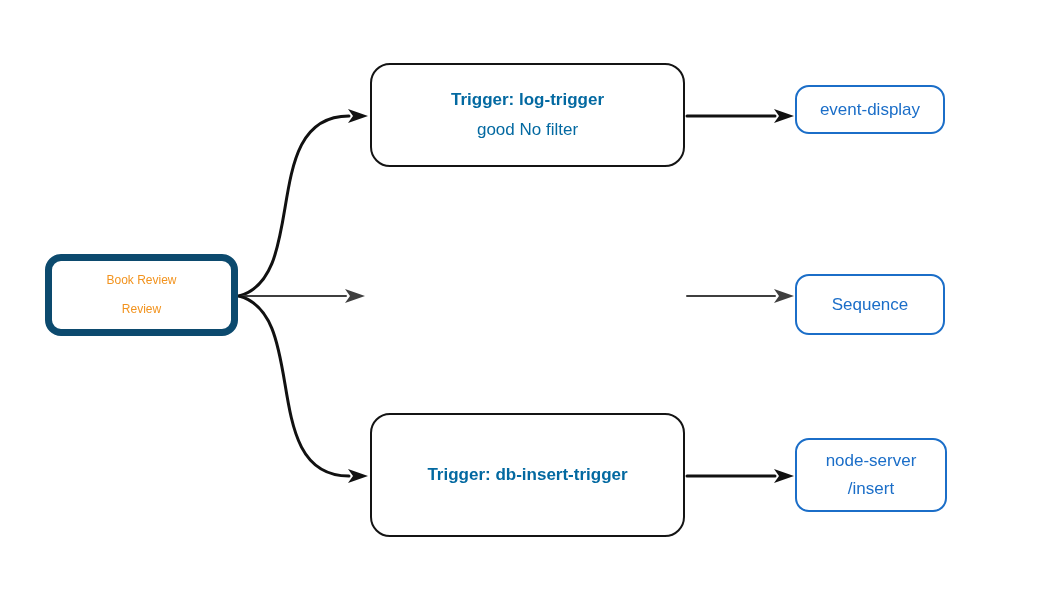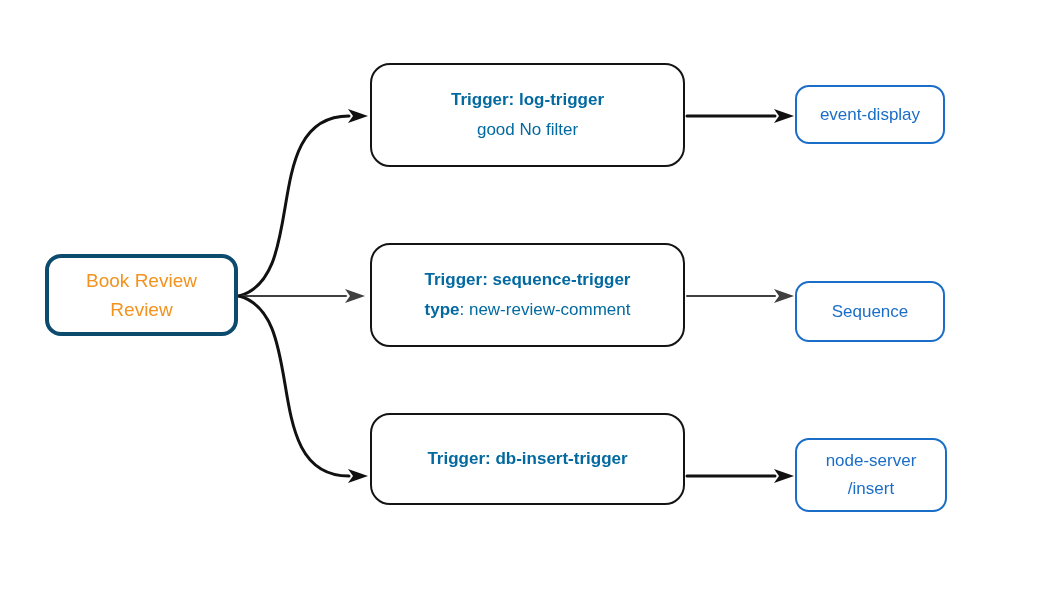--- a/index.html
+++ b/index.html
@@ -20,24 +20,24 @@
     position: absolute;
     box-sizing: border-box;
     background: #ffffff;
     display: flex;
     flex-direction: column;
     justify-content: center;
     align-items: center;
     text-align: center;
   }
   .broker {
-    border: 4px solid #0c4a6e;
+    border: 7px solid #0c4a6e;
     border-radius: 16px;
     color: #F2931E;
-    font-size: 19px;
+    font-size: 12px;
     line-height: 29px;
   }
   .trigger {
     border: 2.6px solid #141414;
     border-radius: 20px;
     color: #0369a1;
     font-size: 17px;
     line-height: 30px;
   }
   .trigger .title { font-weight: bold; }
@@ -82,34 +82,30 @@
   <div class="node broker" style="left:45px; top:254px; width:193px; height:82px;">
     <span class="line">Book Review</span>
     <span class="line">Review</span>
   </div>
 
   <div class="node trigger" style="left:370px; top:63px; width:315px; height:104px;">
     <span class="line title">Trigger: log-trigger</span>
     <span class="line">good No filter</span>
   </div>
 
-  <div class="node trigger" style="left:370px; top:243px; width:315px; height:104px;">
-    <span class="line title">Trigger: sequence-trigger</span>
-    <span class="line"><b>type</b><span>: new-review-comment</span></span>
-  </div>
 
-  <div class="node trigger" style="left:370px; top:413px; width:315px; height:92px;">
+  <div class="node trigger" style="left:370px; top:413px; width:315px; height:124px;">
     <span class="line title">Trigger: db-insert-trigger</span>
   </div>
 
-  <div class="node sink" style="left:795px; top:85px; width:150px; height:59px;">
+  <div class="node sink" style="left:795px; top:85px; width:150px; height:49px;">
     <span class="line">event-display</span>
   </div>
 
-  <div class="node sink" style="left:795px; top:281px; width:150px; height:61px;">
+  <div class="node sink" style="left:795px; top:274px; width:150px; height:61px;">
     <span class="line">Sequence</span>
   </div>
 
   <div class="node sink" style="left:795px; top:438px; width:152px; height:74px;">
     <span class="line">node-server</span>
     <span class="line">/insert</span>
   </div>
 
 </div>
 

